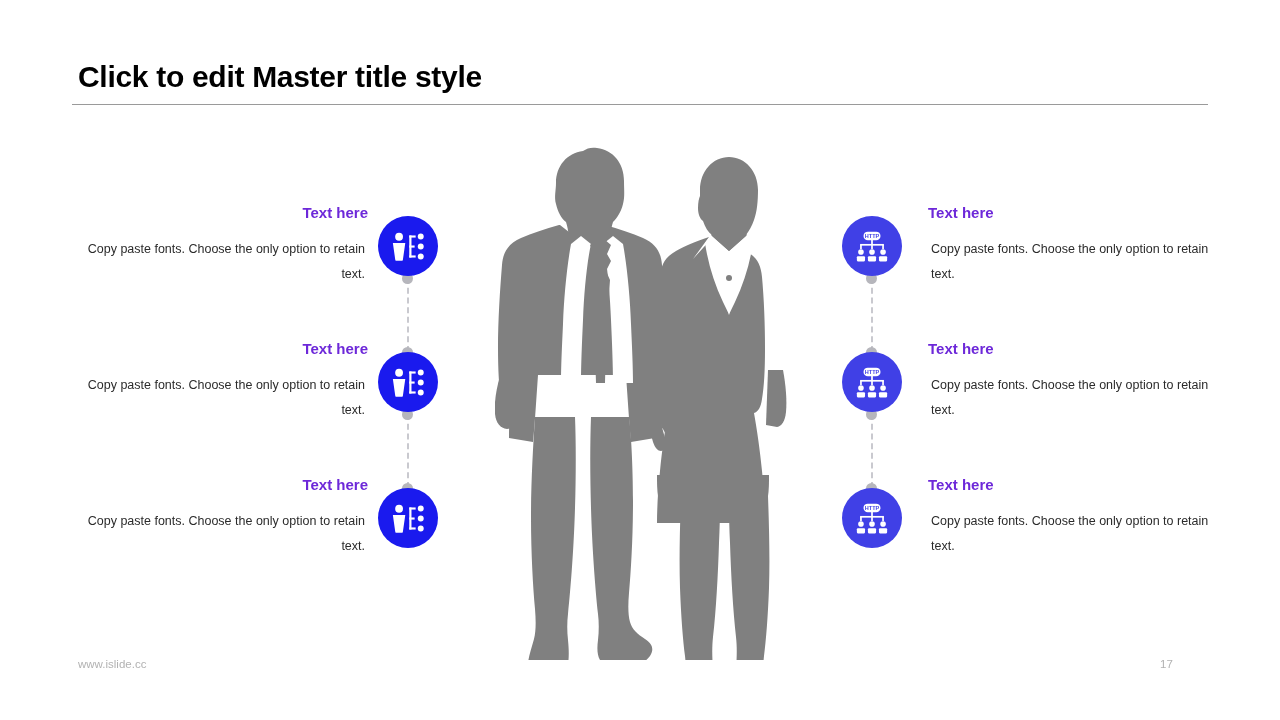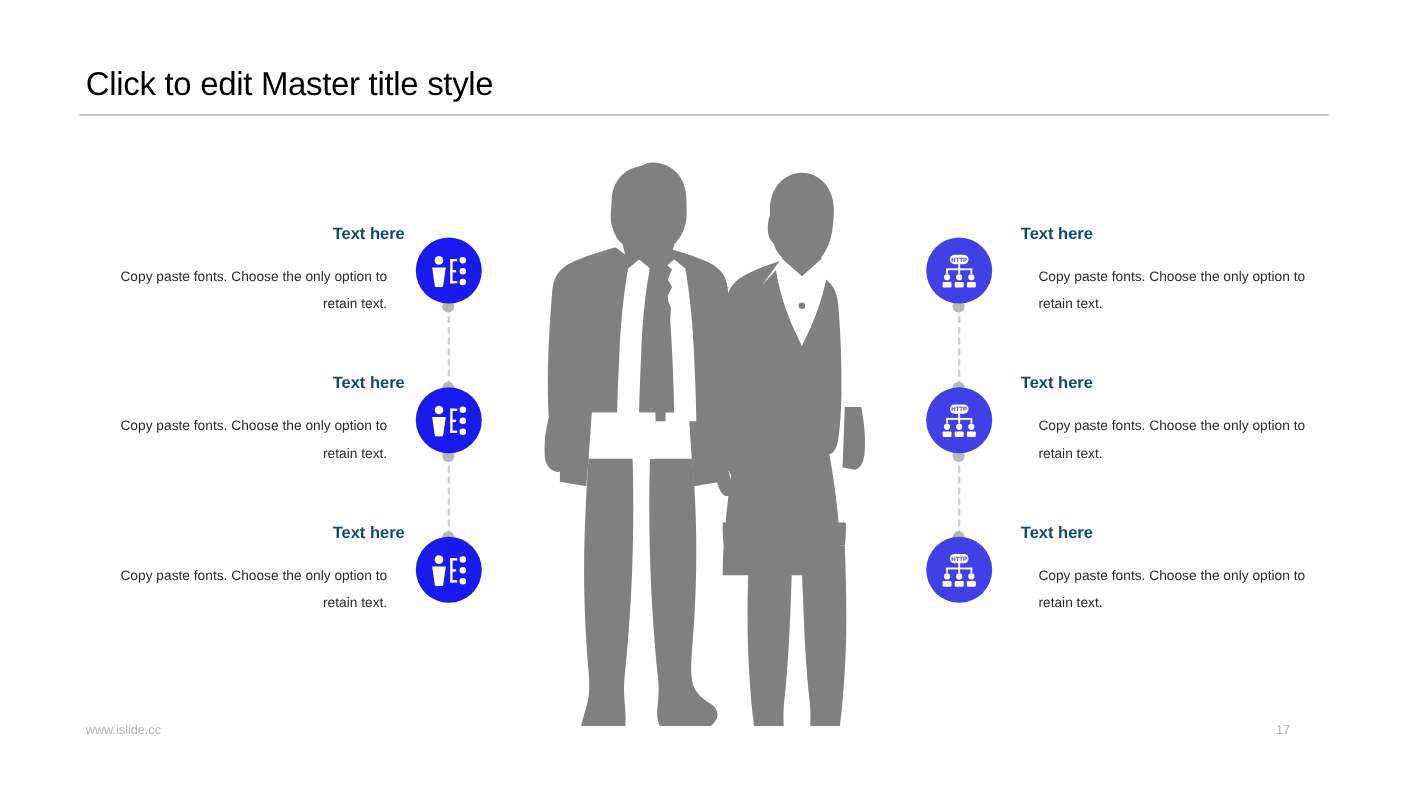--- a/index.html
+++ b/index.html
@@ -15,21 +15,21 @@
     font-family: "Liberation Sans", sans-serif;
     -webkit-font-smoothing: antialiased;
   }
 
   
   .slide-title {
     position: absolute;
     left: 78px;
     top: 60px;
     font-size: 30px;
-    font-weight: normal;
+    font-weight: bold;
     color: #000000;
     letter-spacing: -0.3px;
     white-space: nowrap;
   }
   .title-rule {
     position: absolute;
     left: 72px;
     top: 104px;
     width: 1136px;
     height: 1px;
@@ -52,29 +52,29 @@
   .col-left .item  { text-align: right; }
   .col-right .item { text-align: left; }
 
   .item-r1 { top: 203px; }
   .item-r2 { top: 339px; }
   .item-r3 { top: 475px; }
 
   .item-title {
     font-size: 15px;
     font-weight: bold;
-    color: #0c4a6e;
+    color: #6d28d9;
     line-height: 20px;
     margin: 0 0 14px 0;
   }
   .item-body {
     font-size: 12.5px;
     color: #2b2b2b;
     line-height: 25px;
-    margin: 16px;
+    margin: 3px;
   }
   .col-left .item-body  { padding-left: 16px; }
   .col-right .item-body { padding-right: 14px; }
 
   
   .rail {
     position: absolute;
     top: 0;
     width: 60px;
   }

